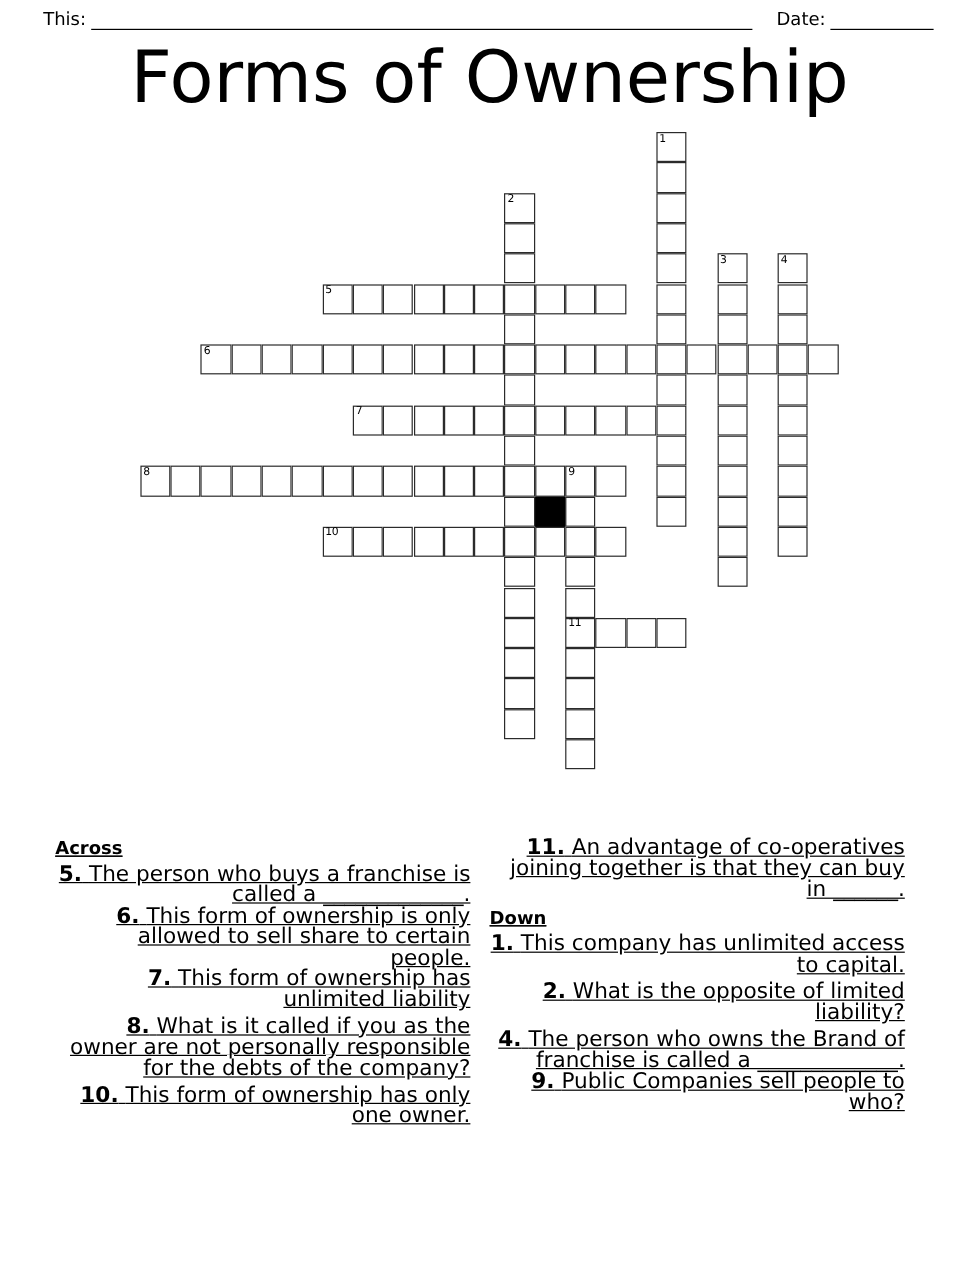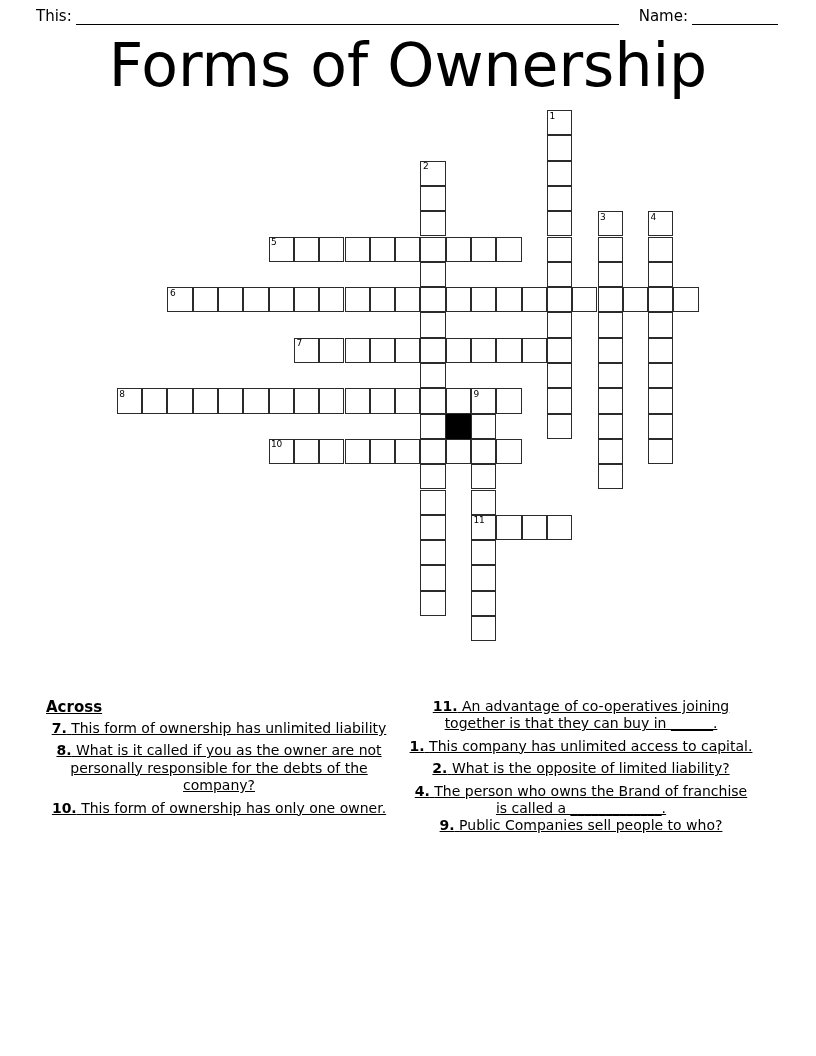--- a/index.html
+++ b/index.html
@@ -106,37 +106,37 @@
   .clue-col.right { margin-left: 16px; }
 
   .clue-heading {
     font-size: 15px;
     font-weight: bold;
     text-decoration: underline;
     margin: 0 0 3px 0;
     line-height: 19px;
   }
   .clue {
-    font-size: 14px;
+    font-size: 18px;
     line-height: 17.4px;
     margin: 0 0 5px 0;
-    text-align: center;
+    text-align: right;
   }
   .clue .cnum { font-weight: bold; }
   .clue.tight { margin-bottom: 0px; }
   .clue-heading.spaced { margin-top: 6px; }
 </style>
 </head>
 <body>
 
 <div class="name-date-row">
   <span class="nd-label">This:</span>
   <span class="nd-rule name-rule"></span>
   <span class="nd-gap"></span>
-  <span class="nd-label">Name:</span>
+  <span class="nd-label">Date:</span>
   <span class="nd-rule date-rule"></span>
 </div>
 
 <div class="puzzle-title">Forms of Ownership</div>
 
 <div id="grid">
     <div class="cell" style="left: 546.9px; top: 110px;">
       <span class="num">1</span>
     </div>
     <div class="cell" style="left: 546.9px; top: 135.3px;"></div>
@@ -280,39 +280,48 @@
     <div class="cell" style="left: 496.3px; top: 514.8px;"></div>
     <div class="cell" style="left: 521.6px; top: 514.8px;"></div>
     <div class="cell" style="left: 546.9px; top: 514.8px;"></div>
     <div class="cell blocked" style="left: 445.7px; top: 413.6px;"></div>
   </div>
 
 <div class="clues">
 
   <div class="clue-col left">
     <div class="clue-heading">Across</div>
+    <div class="clue tight">
+      <span class="cnum">5.</span>
+      <span>The person who buys a franchise is called a _____________.</span>
+    </div>
+    <div class="clue tight">
+      <span class="cnum">6.</span>
+      <span>This form of ownership is only allowed to sell share to certain people.</span>
+    </div>
     <div class="clue">
       <span class="cnum">7.</span>
       <span>This form of ownership has unlimited liability</span>
     </div>
     <div class="clue">
       <span class="cnum">8.</span>
       <span>What is it called if you as the owner are not personally responsible for the debts of the company?</span>
     </div>
     <div class="clue">
       <span class="cnum">10.</span>
       <span>This form of ownership has only one owner.</span>
     </div>
   </div>
 
   <div class="clue-col right">
     <div class="clue">
       <span class="cnum">11.</span>
       <span>An advantage of co-operatives joining together is that they can buy in ______.</span>
     </div>
+    <div class="clue-heading spaced">Down</div>
     <div class="clue">
       <span class="cnum">1.</span>
       <span>This company has unlimited access to capital.</span>
     </div>
     <div class="clue">
       <span class="cnum">2.</span>
       <span>What is the opposite of limited liability?</span>
     </div>
     <div class="clue tight">
       <span class="cnum">4.</span>

